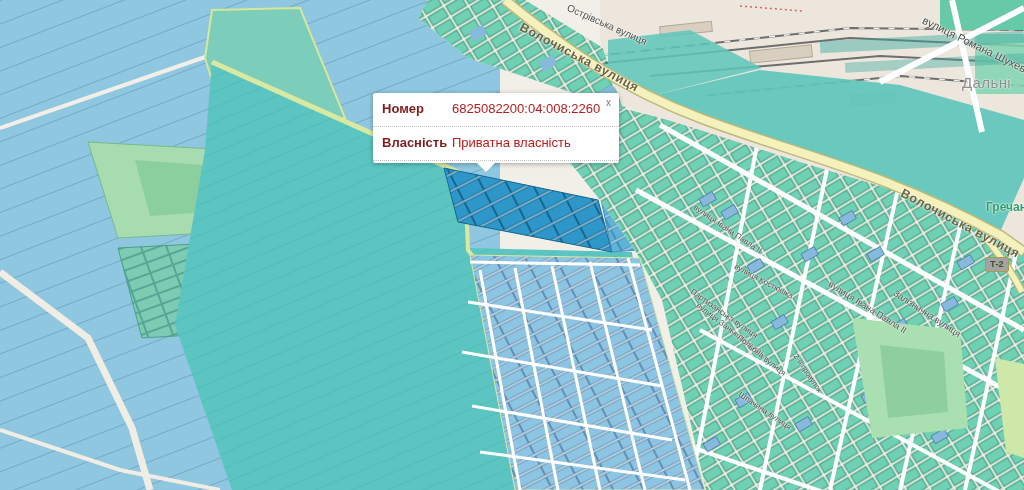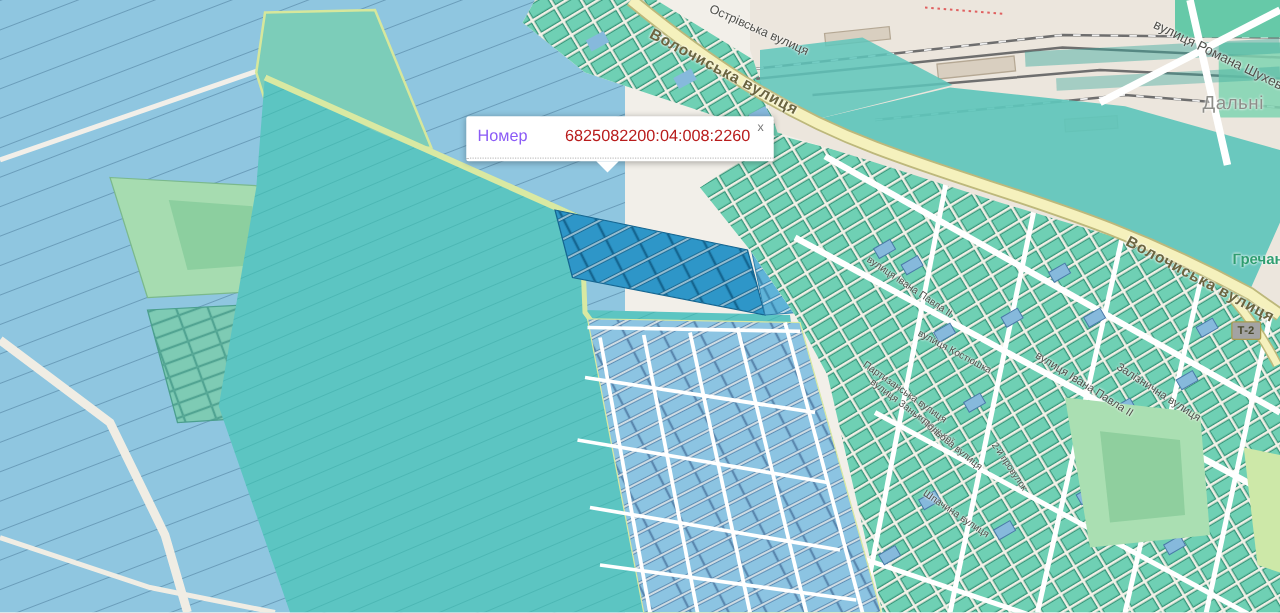--- a/index.html
+++ b/index.html
@@ -14,21 +14,21 @@
   .lbl-place{color:#8d8d89;letter-spacing:.4px;}
   .lbl-suburb{color:#2f9e70;font-weight:bold;}
   .road-badge{position:absolute;background:#a3a3a3;border:1px solid #a89b4e;border-radius:2px;
           color:#4a4a2e;font-size:9px;font-weight:bold;padding:1px 4px;line-height:11px;}
   
   .popup{position:absolute;left:373px;top:93px;width:246px;background:#ffffff;border-radius:2px;
          box-shadow:0 1px 5px rgba(0,0,0,.3);font-size:13px;color:#444;z-index:20;padding-bottom:2px;}
   .popup-row{display:grid;grid-template-columns:66px 1fr;gap:4px;padding:7px 16px 7px 9px;
              border-bottom:1px dotted #c3c3c3;line-height:1.45;}
   .popup-row:last-of-type{border-bottom:none;}
-  .popup-label{font-weight:normal;color:#8b5cf6;}
+  .popup-label{font-weight:bold;color:#7f1d1d;}
   .popup-value{color:#b91c1c;}
   .popup-close{position:absolute;top:2px;right:4px;background:none;border:none;cursor:pointer;
                font-size:10px;color:#777;line-height:12px;padding:2px 4px;}
   .popup-arrow{position:absolute;left:104px;bottom:-9px;width:0;height:0;
                border:9px solid transparent;border-top:9px solid #fff;border-bottom:none;}
 </style>
 </head>
 <body>
 
 <div class="map">
@@ -208,15 +208,19 @@
   <div class="mlabel lbl-street" style="left:742px;top:390px;transform:rotate(34deg);font-size:8px;">Шпачина вулиця</div>
   <div class="mlabel lbl-street" style="left:799px;top:352px;transform:rotate(56deg);font-size:7.5px;">2-й провулок</div>
   <div class="road-badge" style="left:985px;top:257px;">Т-2</div>
 
   <div class="popup">
     <button class="popup-close">x</button>
     <div class="popup-row">
       <div class="popup-label">Номер</div>
       <div class="popup-value">6825082200:04:008:2260</div>
     </div>
+    <div class="popup-row">
+      <div class="popup-label">Власність</div>
+      <div class="popup-value">Приватна власність</div>
+    </div>
     <div class="popup-arrow"></div>
   </div>
 </div>
 
 </body></html>

